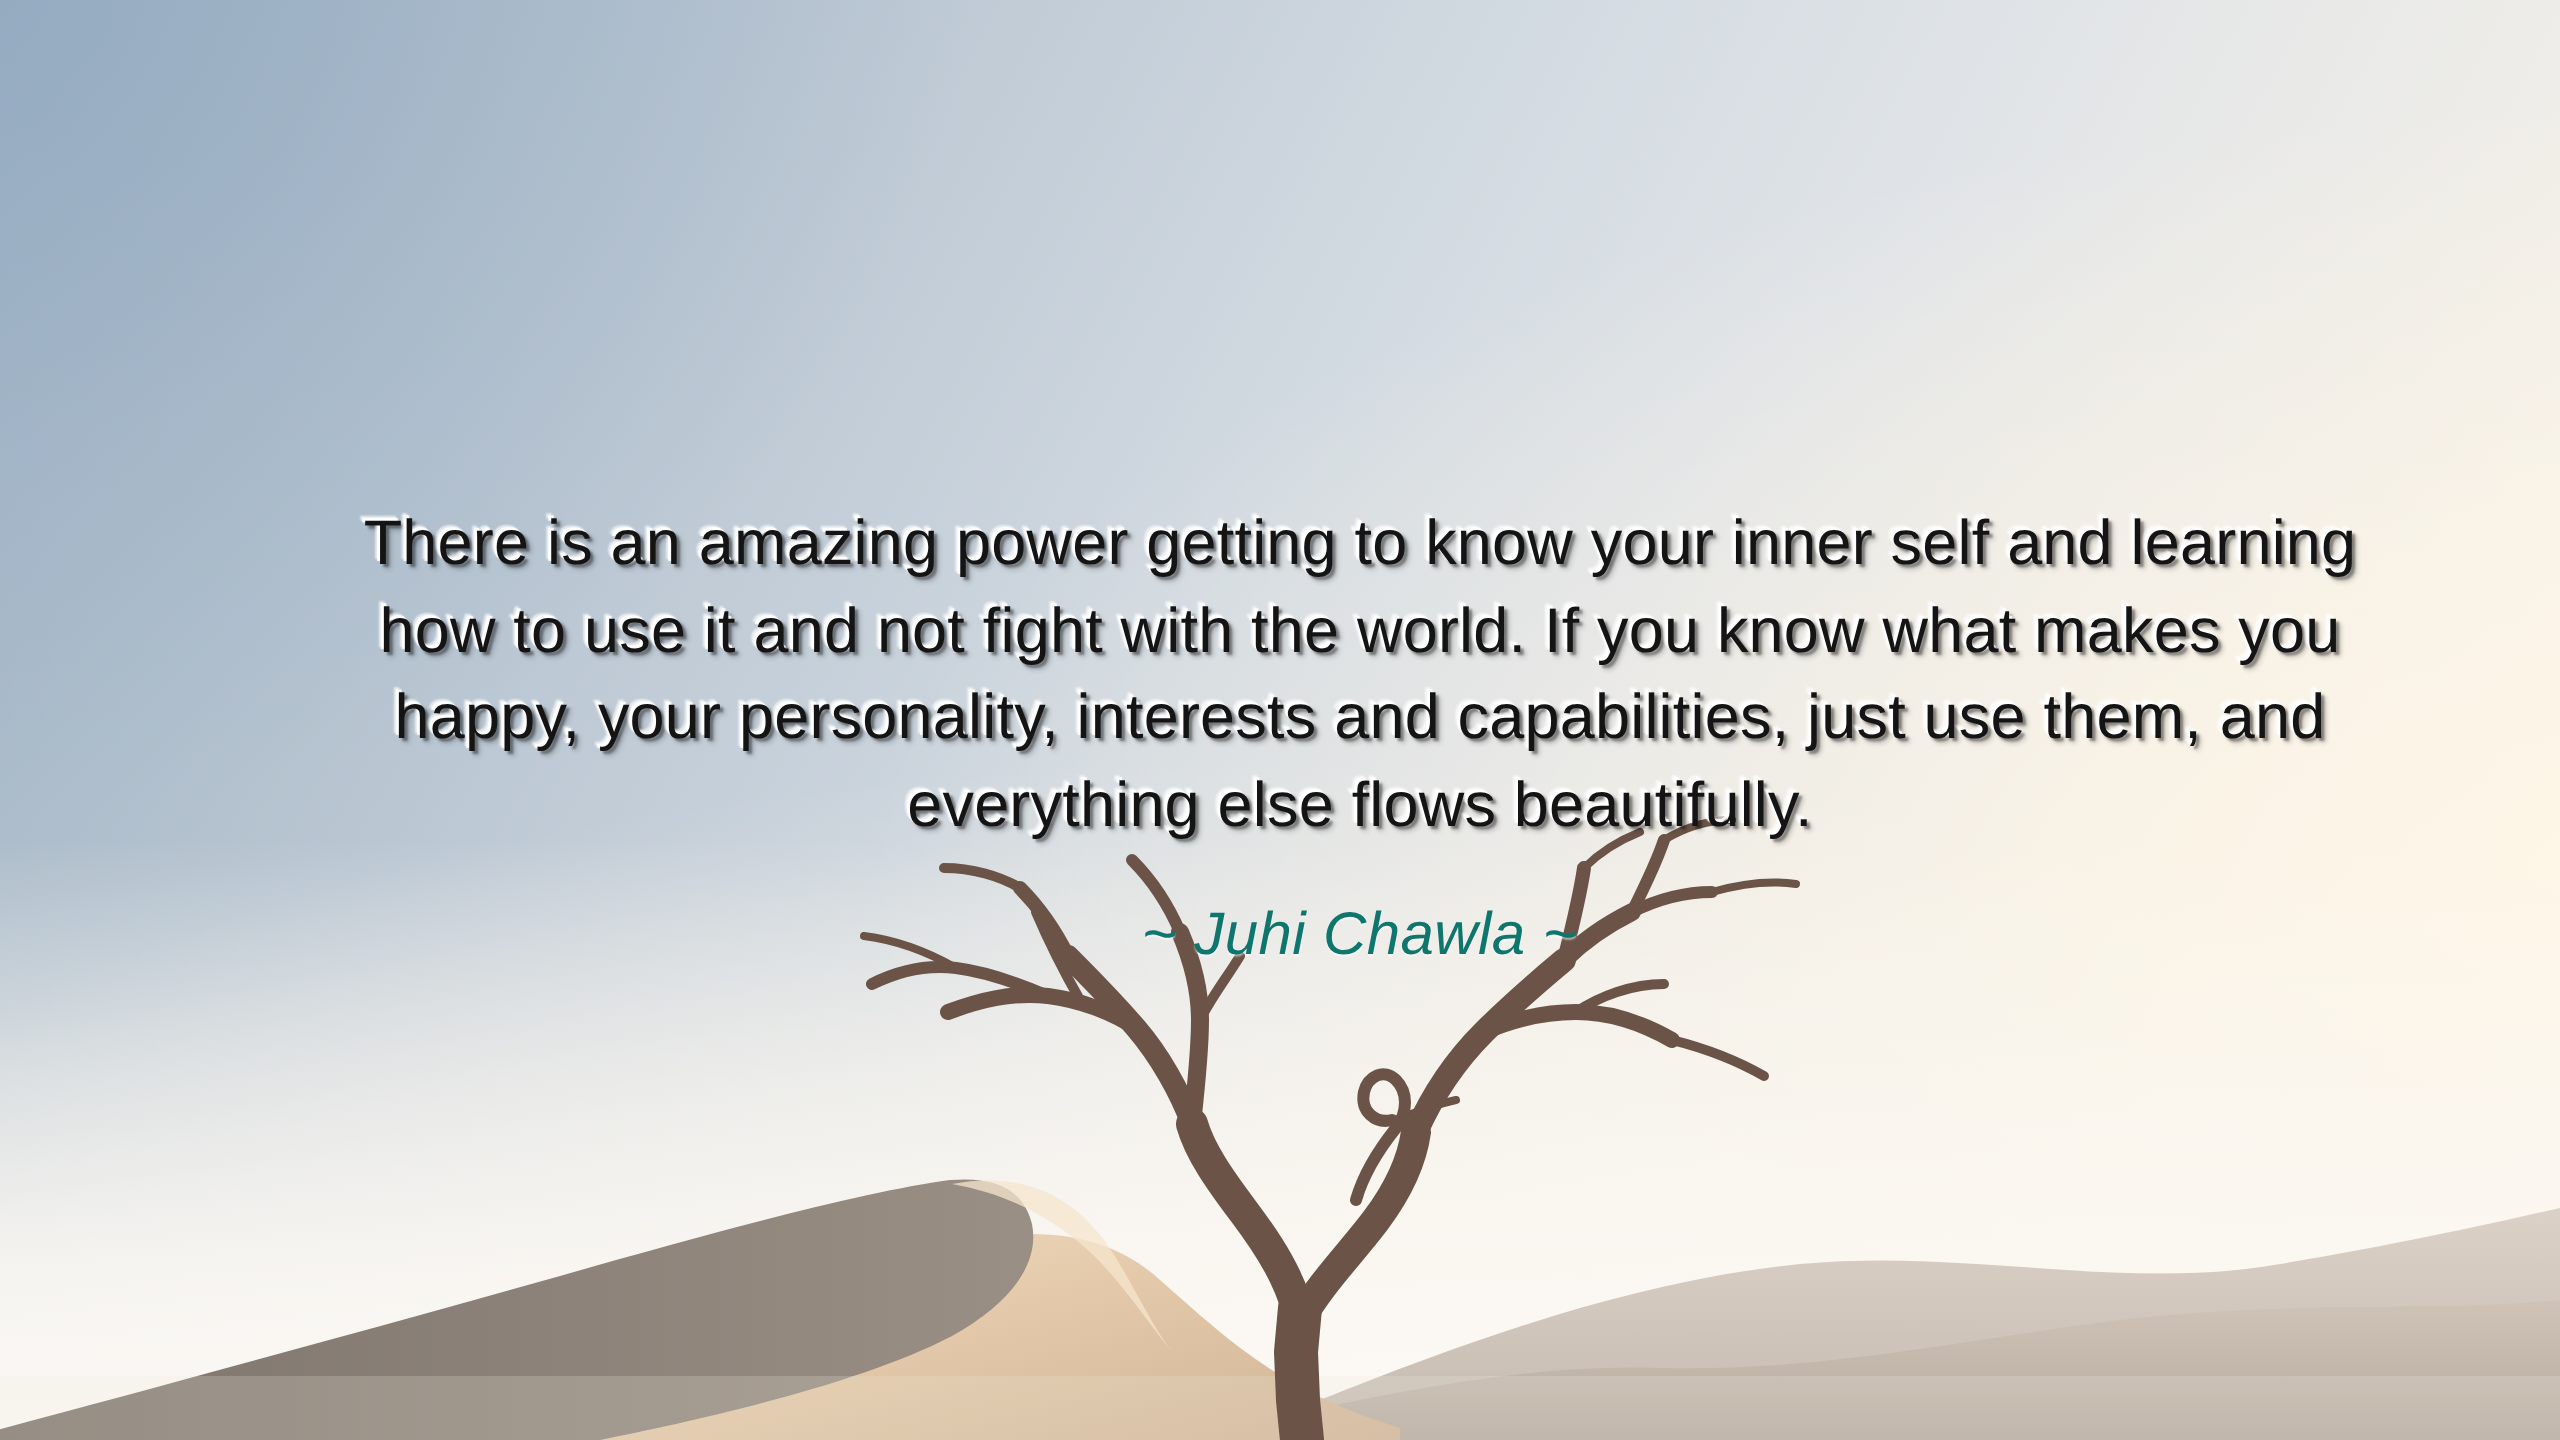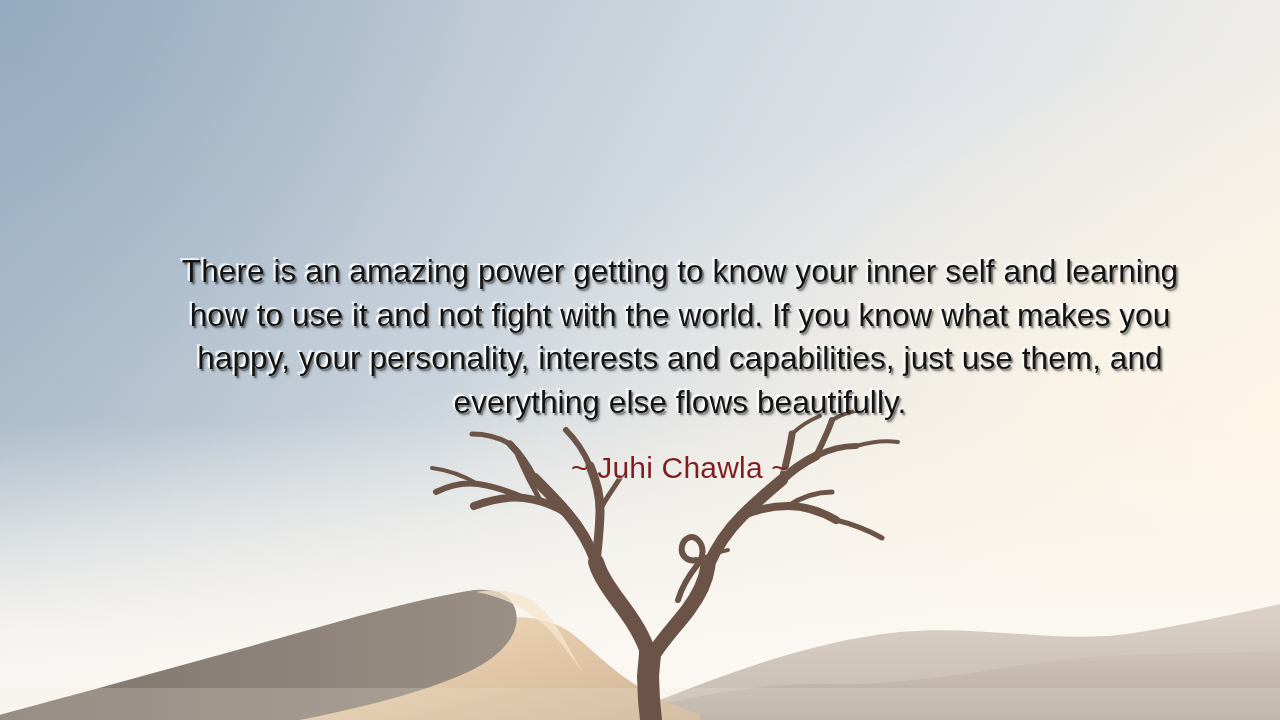--- a/index.html
+++ b/index.html
@@ -98,25 +98,26 @@
       -1.5px -1.5px 0.5px rgba(255,255,255,0.96),
       -2.5px -2.5px 1px rgba(255,255,255,0.65),
        1.6px  1.6px 1.2px rgba(0,0,0,0.40),
        2.5px  2.5px 2.5px rgba(0,0,0,0.18);
     margin: 0;
   }
   .quote-author {
     font-family: "Liberation Sans", sans-serif;
     font-size: 30px;
     line-height: 40px;
-    color: #7f1d1d;
+    color: #0f766e;
     margin: 24px 0 0 0;
     text-align: center;
     letter-spacing: 0.2px;
     text-shadow: 0 1px 1px rgba(255,255,255,0.55);
+    font-style: italic;
   }
 </style>
 </head>
 <body>
 
 <div id="stage">
 
   <div class="sky-base"></div>
   <div class="sky-cool-corner"></div>
   <div class="sky-warm"></div>

